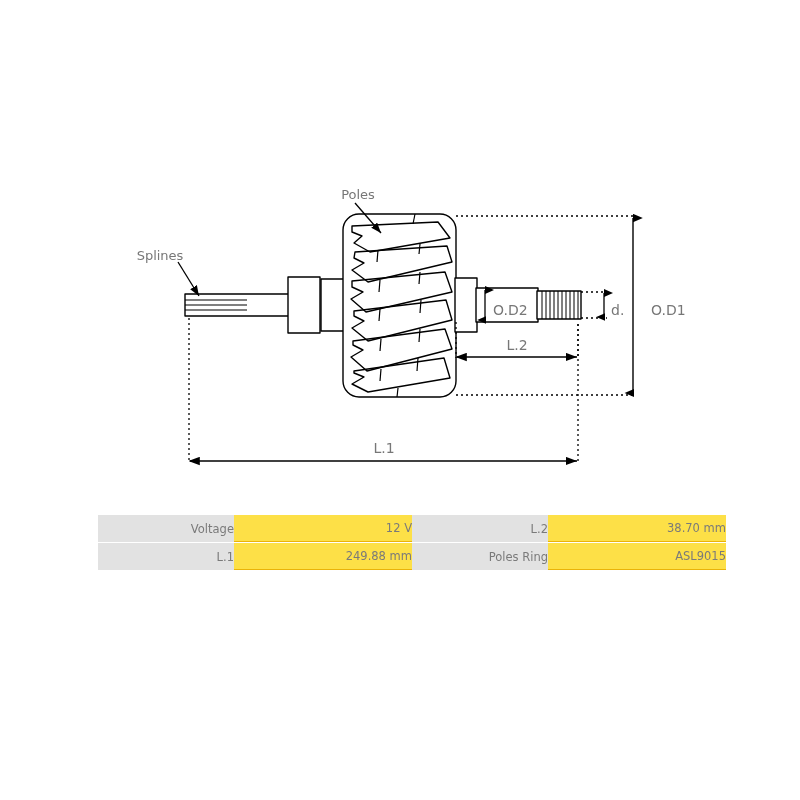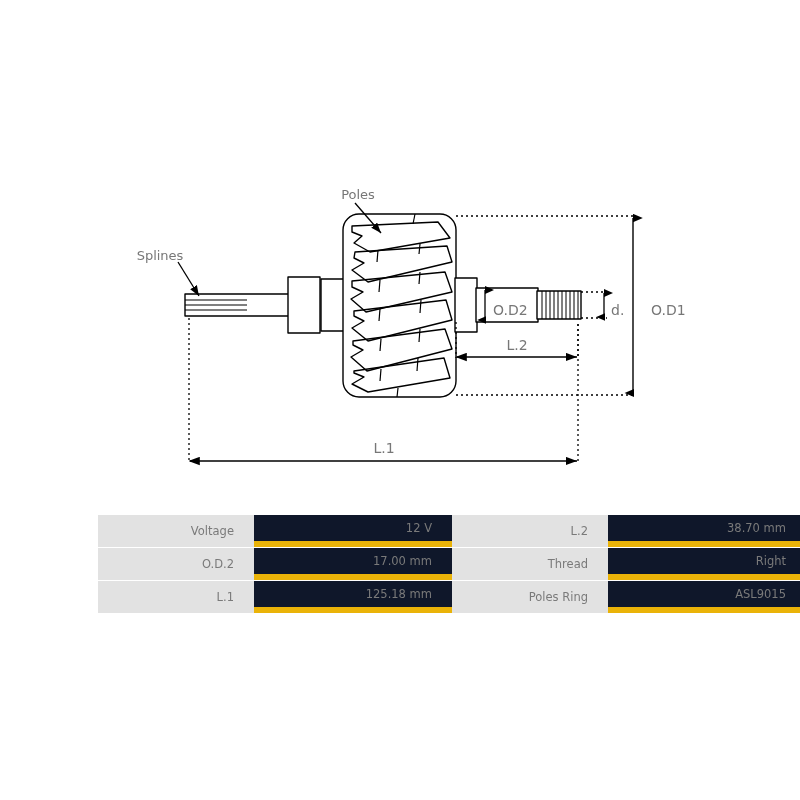--- a/index.html
+++ b/index.html
@@ -50,37 +50,37 @@
     width: 604px;
   }
   table.spec {
     border-collapse: separate;
     border-spacing: 0 1px;
     width: 604px;
     table-layout: fixed;
   }
   table.spec td {
     height: 26px;
-    padding: 0 20px 0 6px;
+    padding: 0 0 0 6px;
     font-size: 11.5px;
     text-align: right;
     vertical-align: middle;
     color: #7a7a7a;
     font-family: "DejaVu Sans", "Liberation Sans", sans-serif;
     white-space: nowrap;
     overflow: hidden;
   }
   td.lbl {
     background: #e2e2e2;
     width: 130px;
   }
   td.val {
-    background: #0f172a;
+    background: #fde047;
     width: 172px;
-    border-bottom: 6px solid #eab308;
+    border-bottom: 1px solid #eab308;
   }
 </style>
 </head>
 <body>
 
 <div id="page">
 
   <div id="diagram-area">
     <svg id="diagram-svg" width="800" height="500" viewBox="0 0 800 500">
       <defs>
@@ -205,28 +205,22 @@
   <div id="spec-table-wrap">
     <table class="spec">
       <tbody>
         <tr>
           <td class="lbl">Voltage</td>
           <td class="val">12 V</td>
           <td class="lbl">L.2</td>
           <td class="val">38.70 mm</td>
         </tr>
         <tr>
-          <td class="lbl">O.D.2</td>
-          <td class="val">17.00 mm</td>
-          <td class="lbl">Thread</td>
-          <td class="val">Right</td>
-        </tr>
-        <tr>
           <td class="lbl">L.1</td>
-          <td class="val">125.18 mm</td>
+          <td class="val">249.88 mm</td>
           <td class="lbl">Poles Ring</td>
           <td class="val">ASL9015</td>
         </tr>
       </tbody>
     </table>
   </div>
 
 </div>
 
 </body></html>

